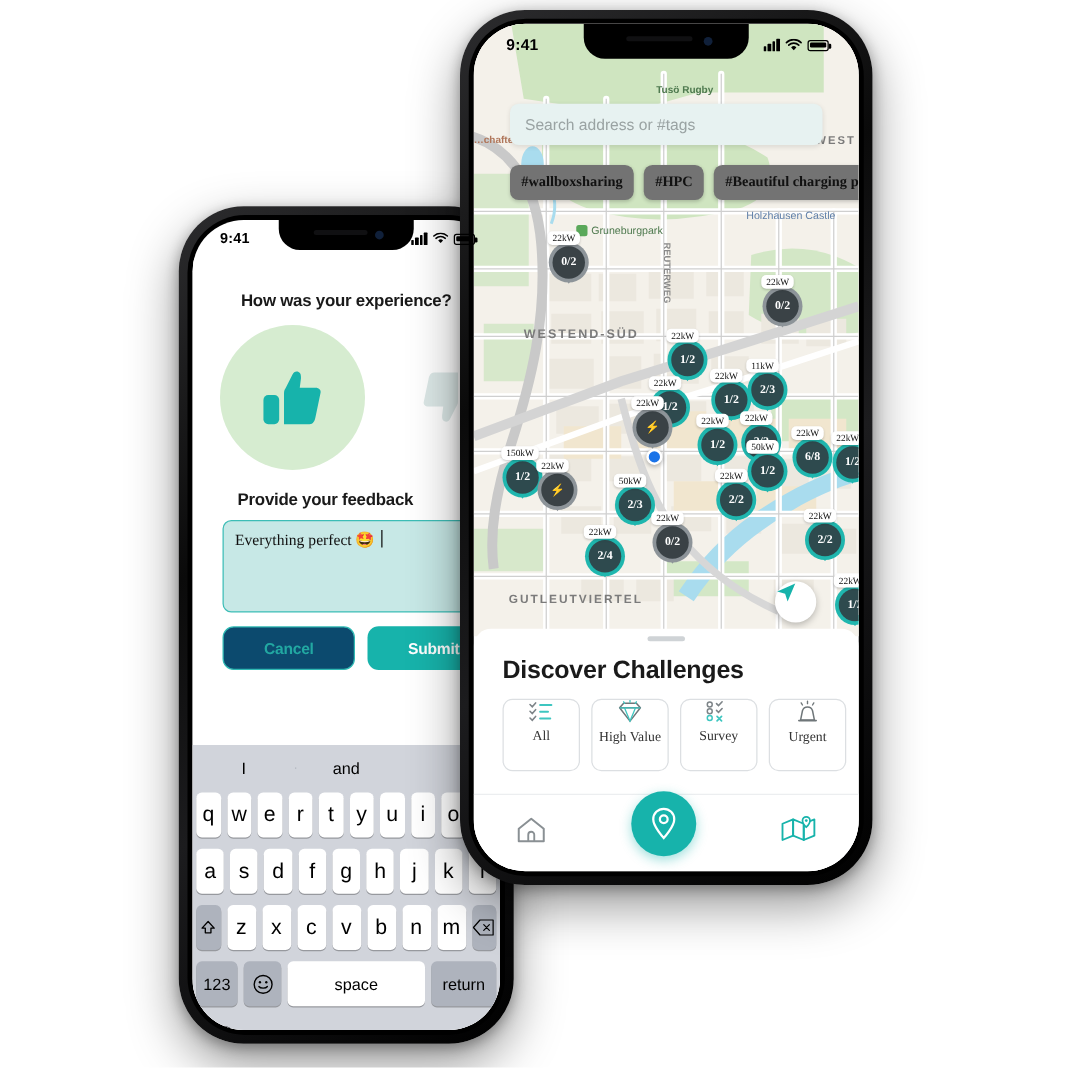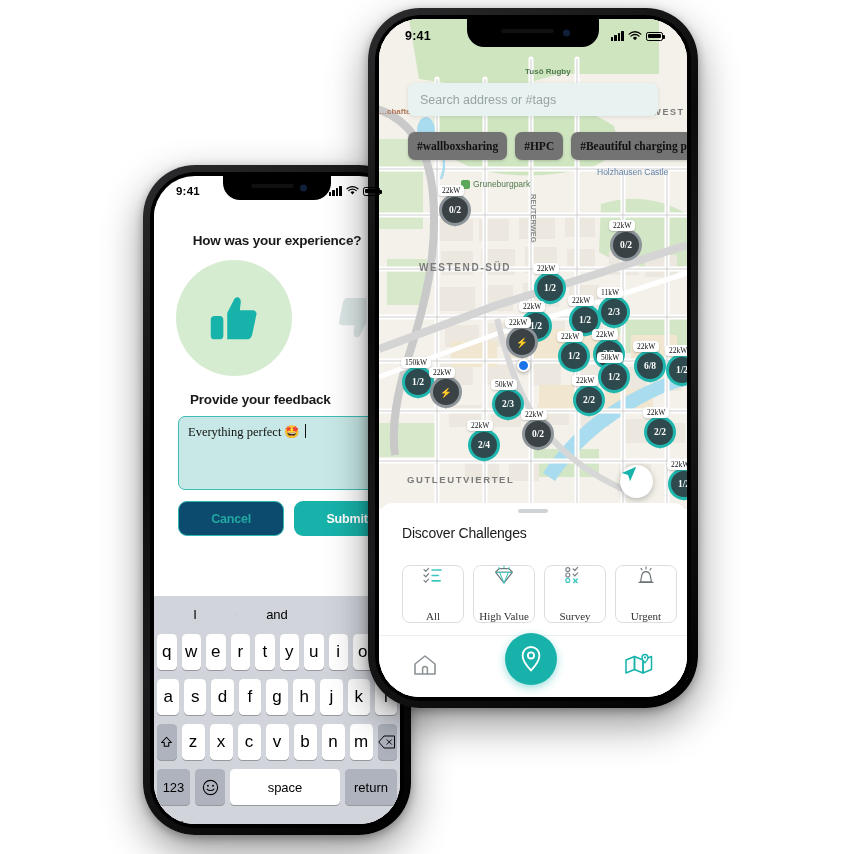--- a/index.html
+++ b/index.html
@@ -121,26 +121,26 @@
             box-shadow:0 2px 6px rgba(0,0,0,.25); }
   .maplabel { position:absolute; color:#7b7b7b; font-size:9px; letter-spacing:1.6px;
               font-weight:600; z-index:6; }
   .poilabel { position:absolute; color:#4f7a4f; font-size:8.5px; z-index:6; display:flex;
               align-items:center; gap:3px; }
   .poidot { width:9px; height:9px; border-radius:2px; background:#5aa85a; display:inline-block; }
 
   .sheet { position:absolute; top:484px; left:0; right:0; bottom:0; background:#fff;
            border-radius:14px 14px 0 0; z-index:20; }
   .grabber { width:30px; height:4px; border-radius:3px; background:#cfd3d6; margin:6px auto 0; }
-  .sheet-title { font-size:14px; font-weight:400; color:#1a1a1a; margin:12px 0 0 23px;
+  .sheet-title { font-size:20px; font-weight:700; color:#1a1a1a; margin:12px 0 0 23px;
                  letter-spacing:-.2px; }
   .cards { display:flex; gap:9px; margin:11px 0 0 23px; }
   .card { width:62px; height:58px; border:1px solid #dcdfe2; border-radius:8px;
-          display:flex; flex-direction:column; align-items:center; justify-content:space-between; gap:5px;
-          background:#fff;margin-top:13px; }
+          display:flex; flex-direction:column; align-items:center; justify-content:flex-start; gap:5px;
+          background:#fff; }
   .card span { font-size:11px; color:#333; font-family:"Liberation Serif", serif; }
 
   .tabbar { position:absolute; left:0; right:0; bottom:0; height:62px; background:#fff;
             border-top:1px solid #eceef0; display:flex; align-items:center;
             justify-content:space-around; z-index:22; }
   .fab { width:52px; height:52px; border-radius:50%; background:#17b3ab; display:flex;
          align-items:center; justify-content:center; margin-top:-16px;
          box-shadow:0 3px 9px rgba(23,179,171,.42); }
 </style>
 </head>

